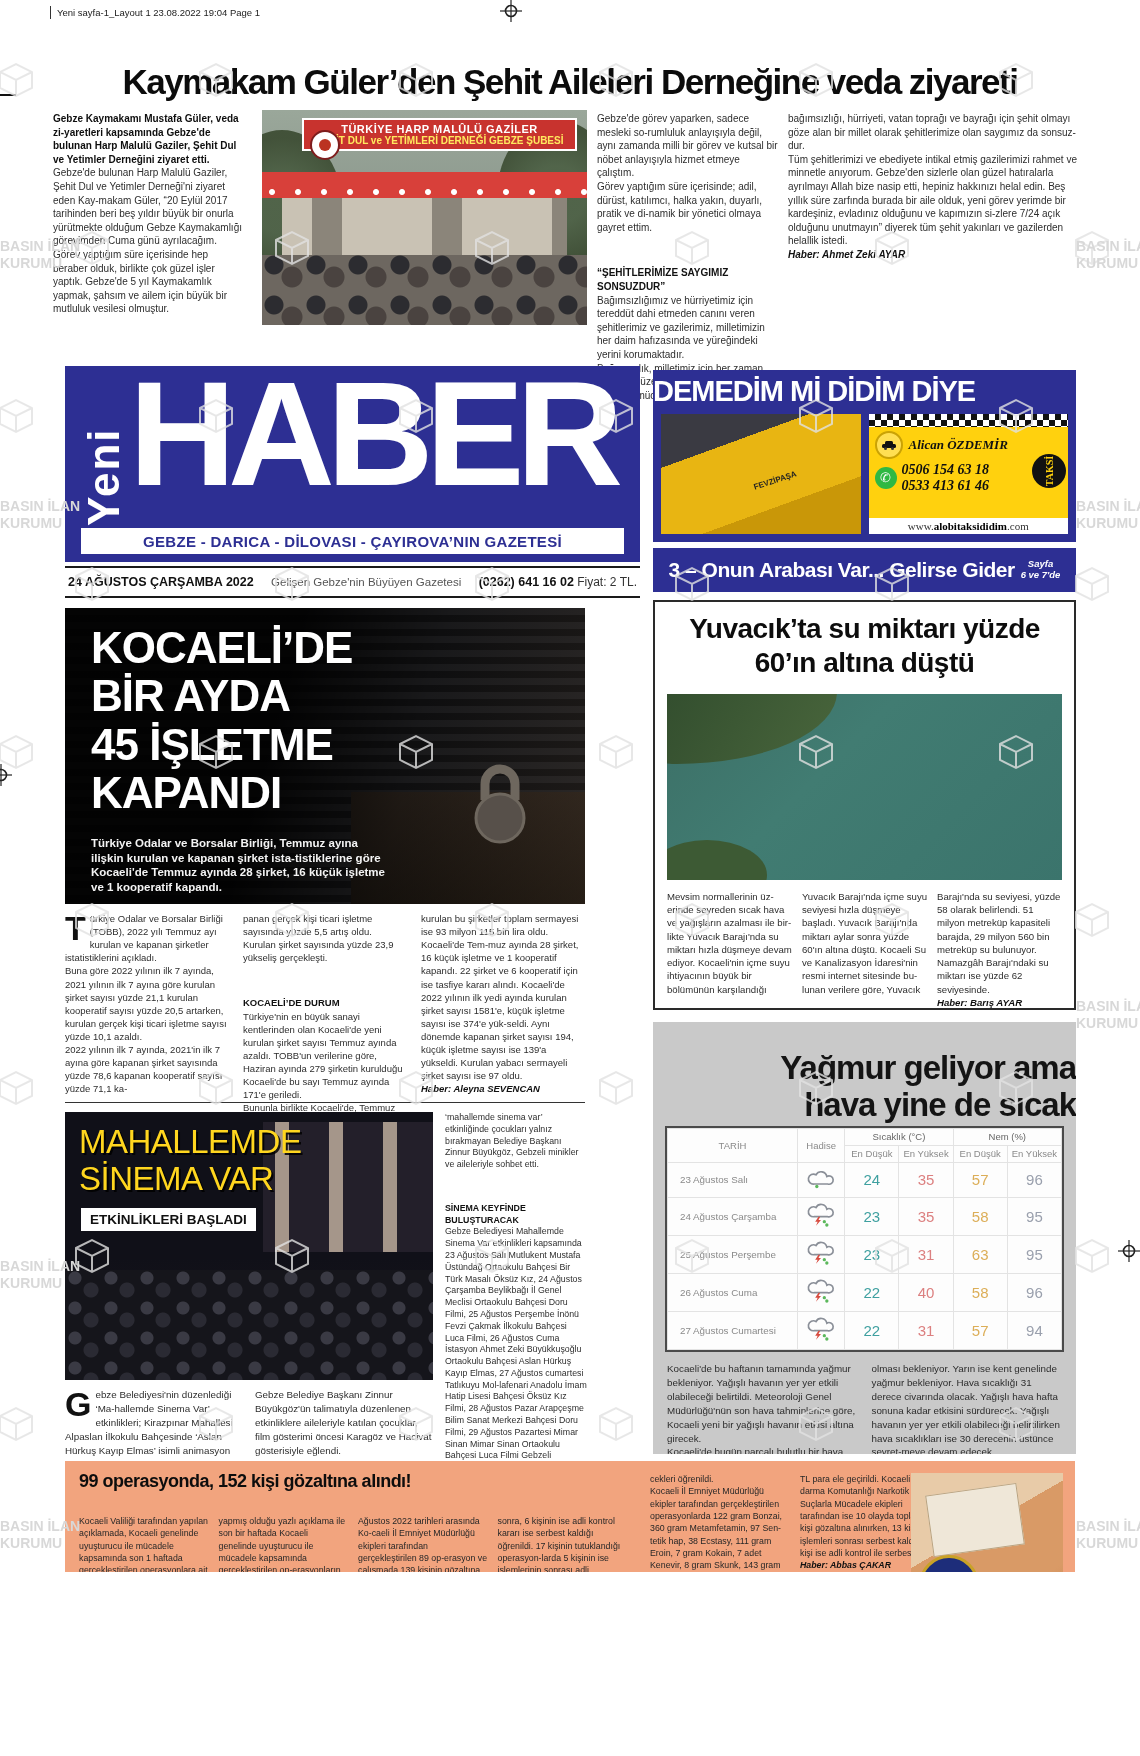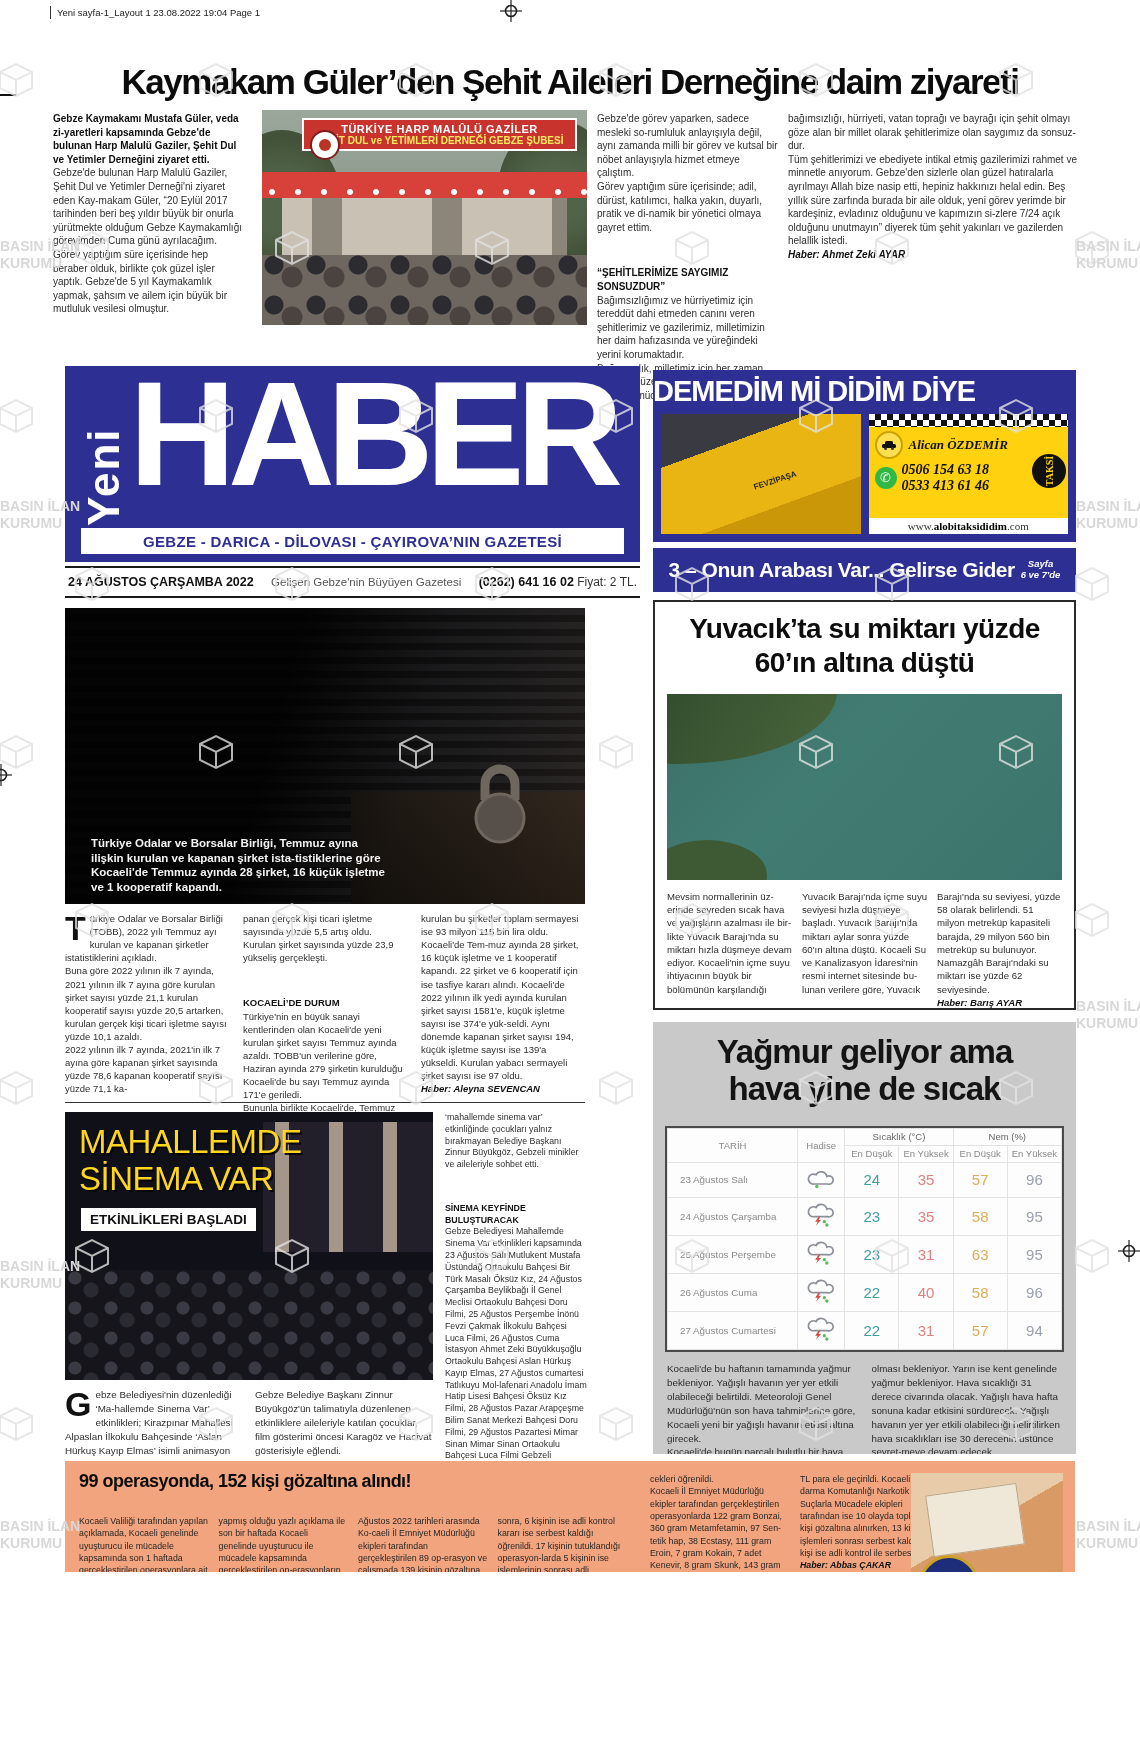--- a/index.html
+++ b/index.html
@@ -103,21 +103,21 @@
   .yuvacik{left:653px;top:600px;width:423px;height:410px;border:2px solid #2a2a2a;background:#fff;box-sizing:border-box;}
   .yv-head{margin:10px 18px 0 18px;text-align:center;font-weight:800;font-size:28px;line-height:1.2;letter-spacing:-.5px;color:#0d0d0d;}
   .yv-photo{position:absolute;left:12px;right:12px;top:92px;height:186px;background:linear-gradient(135deg,#3c6f66 0%,#417c72 40%,#3b746c 100%);overflow:hidden;}
   .yv-shore{position:absolute;left:-30px;top:-20px;width:200px;height:90px;border-radius:0 0 80% 20%;background:linear-gradient(120deg,#2f4a2c,#49663c);}
   .yv-shore2{position:absolute;left:-20px;bottom:-30px;width:120px;height:70px;border-radius:50%;background:#3d5a34;}
   .yv-cols{position:absolute;left:12px;right:12px;top:288px;bottom:8px;display:flex;gap:10px;font-size:9.6px;line-height:1.38;color:#2e2e2e;}
   .yv-col{flex:1;}
 
   
   .weather{left:653px;top:1022px;width:423px;height:432px;background:#c9c9c9;overflow:hidden;}
-  .we-head{margin-top:12px;text-align:center;font-weight:800;font-size:33px;line-height:1.12;letter-spacing:-1px;color:#141414;}
+  .we-head{margin-top:28px;text-align:right;font-weight:800;font-size:33px;line-height:1.12;letter-spacing:-1px;color:#141414;}
   .we-table-wrap{position:absolute;left:12px;right:12px;top:104px;height:226px;background:#fdfdfd;border:2px solid #4a4a4a;box-sizing:border-box;}
   table.we{width:100%;height:100%;border-collapse:collapse;font-size:9.5px;color:#888;}
   table.we th,table.we td{border:1px solid #e3e3e3;text-align:center;padding:0;font-weight:normal;}
   table.we .hdr{font-size:9.5px;color:#8a8a8a;}
   table.we .grp{font-size:9.5px;color:#666;}
   .c-tmin{color:#3fa0a0;} .c-tmax{color:#dc8080;} .c-hmin{color:#dcae58;} .c-hmax{color:#9aa0ad;}
   table.we td.val{font-size:15px;}
   table.we td.date{font-size:9.8px;color:#8a8a8a;text-align:left;padding-left:12px;}
   .we-cols{position:absolute;left:14px;right:14px;top:340px;display:flex;gap:14px;font-size:9.8px;line-height:1.42;color:#2c2c2c;}
   .we-col{flex:1;}
@@ -182,21 +182,21 @@
       </svg>
   </div>
   <div class="abs regmark" style="left:507px;top:1734px;">
     <svg width="22" height="22" viewBox="0 0 22 22">
         <line x1="11" y1="0" x2="11" y2="22" stroke="#222" stroke-width="1.2"></line>
         <line x1="0" y1="11" x2="22" y2="11" stroke="#222" stroke-width="1.2"></line>
         <circle cx="11" cy="11" r="5.5" fill="none" stroke="#222" stroke-width="1.6"></circle>
       </svg>
   </div>
 
-  <div class="abs top-headline">Kaymakam Güler’den Şehit Aileleri Derneğine daim ziyareti</div>
+  <div class="abs top-headline">Kaymakam Güler’den Şehit Aileleri Derneğine veda ziyareti</div>
 
   <div class="abs ta-col ta-col1">
     <div class="ta-lead ml">Gebze Kaymakamı Mustafa Güler, veda zi-yaretleri kapsamında Gebze'de bulunan Harp Malulü Gaziler, Şehit Dul ve Yetimler Derneğini ziyaret etti.</div>
     <div class="ml">Gebze'de bulunan Harp Malulü Gaziler, Şehit Dul ve Yetimler Derneği'ni ziyaret eden Kay-makam Güler, “20 Eylül 2017 tarihinden beri beş yıldır büyük bir onurla yürütmekte olduğum Gebze Kaymakamlığı görevimden Cuma günü ayrılacağım.
 Görev yaptığım süre içerisinde hep beraber olduk, birlikte çok güzel işler yaptık. Gebze'de 5 yıl Kaymakamlık yapmak, şahsım ve ailem için büyük bir mutluluk vesilesi olmuştur.</div>
   </div>
 
   <div class="abs top-photo">
     <div class="tp-tree" style="left:-40px;top:20px;"></div>
     <div class="tp-tree" style="right:-30px;top:10px;"></div>
@@ -286,20 +286,26 @@
 
   <div class="abs koc-photo">
     <div class="koc-shutter"></div>
     <div class="koc-wall"></div>
     <div class="koc-shade"></div>
     <div class="abs" style="left:400px;top:150px;">
       <svg width="70" height="90" viewBox="0 0 70 90">
           <path d="M20 42 V26 a15 15 0 0 1 30 0 V42" fill="none" stroke="#6e675e" stroke-width="9"></path>
           <circle cx="35" cy="60" r="24" fill="#57504a" stroke="#6e675e" stroke-width="3"></circle>
         </svg>
+    </div>
+    <div class="koc-title">
+      <div>KOCAELİ’DE</div>
+      <div>BİR AYDA</div>
+      <div>45 İŞLETME</div>
+      <div>KAPANDI</div>
     </div>
     <div class="koc-lead ml">Türkiye Odalar ve Borsalar Birliği, Temmuz ayına ilişkin kurulan ve kapanan şirket ista-tistiklerine göre Kocaeli'de Temmuz ayında 28 şirket, 16 küçük işletme ve 1 kooperatif kapandı.</div>
   </div>
 
   <div class="abs koc-body">
     <div class="koc-col">
       <span class="dropcap">T</span><span class="ml">ürkiye Odalar ve Borsalar Birliği (TOBB), 2022 yılı Temmuz ayı kurulan ve kapanan şirketler istatistiklerini açıkladı.
 Buna göre 2022 yılının ilk 7 ayında, 2021 yılının ilk 7 ayına göre kurulan şirket sayısı yüzde 21,1 kurulan kooperatif sayısı yüzde 20,5 artarken, kurulan gerçek kişi ticari işletme sayısı yüzde 10,1 azaldı.
 2022 yılının ilk 7 ayında, 2021'in ilk 7 ayına göre kapanan şirket sayısında yüzde 78,6 kapanan kooperatif sayısı yüzde 71,1 ka-</span>
     </div>

